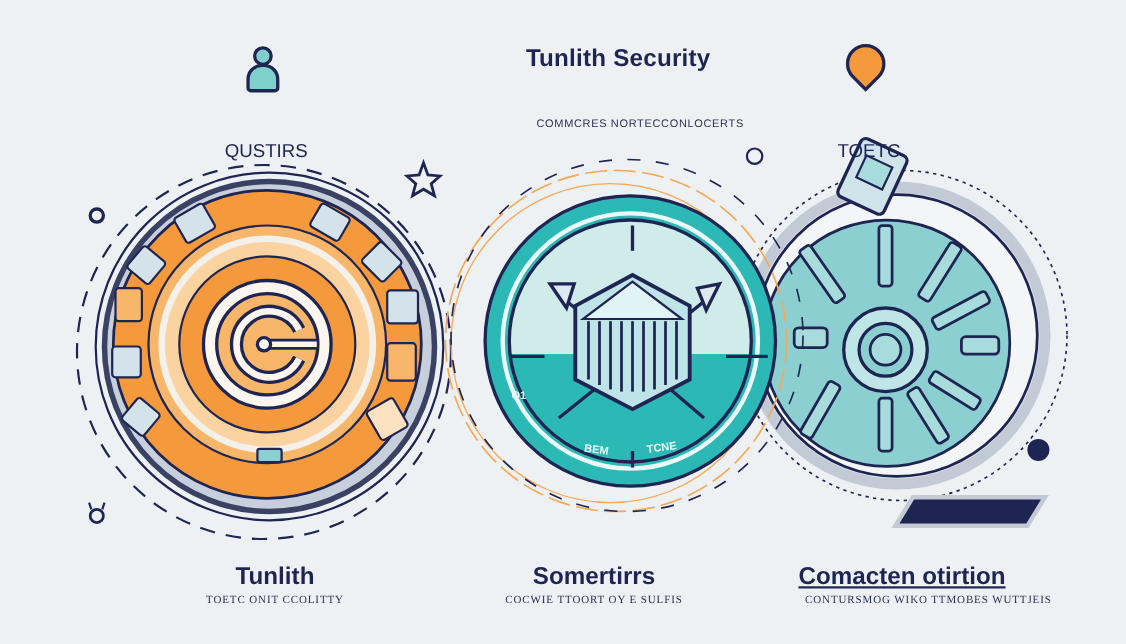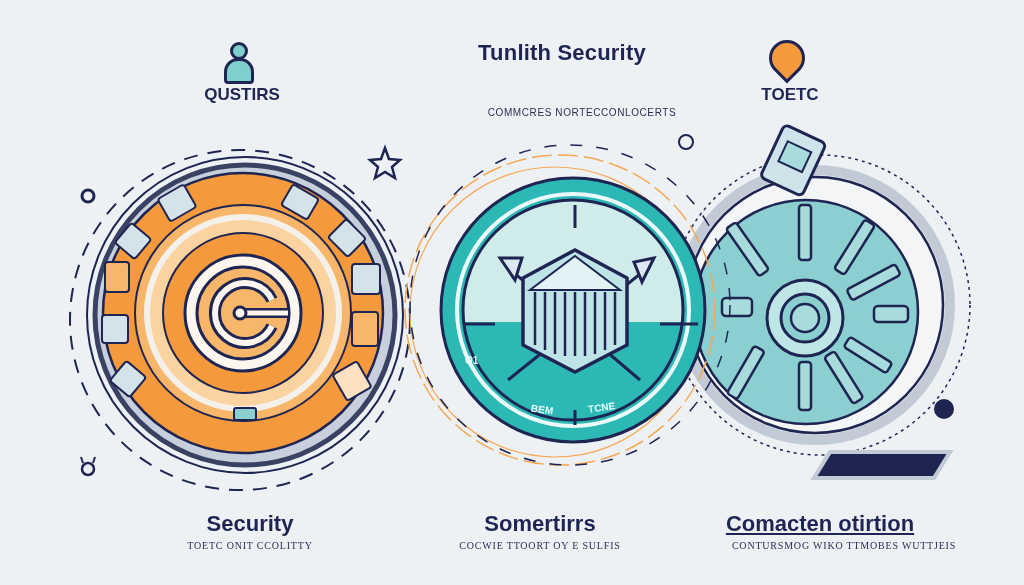--- a/index.html
+++ b/index.html
@@ -3,21 +3,21 @@
 <meta charset="utf-8">
 <style>
   html,body{margin:0;padding:0;}
   body{width:1024px;height:585px;background:#eef1f3;position:relative;overflow:hidden;font-family:"Liberation Sans","DejaVu Sans",sans-serif;color:#1e2552;}
   svg.art{position:absolute;left:0;top:0;}
   .lbl{position:absolute;text-align:center;white-space:nowrap;}
   .title{font-weight:700;font-size:22px;letter-spacing:0.2px;}
   .sub{font-size:10px;letter-spacing:0.6px;color:#2a2f55;text-transform:uppercase;}
   .colhead{font-weight:700;font-size:22px;}
   .coltext{font-size:10px;letter-spacing:0.8px;text-transform:uppercase;color:#2a2f55;font-family:Liberation Serif, serif;}
-  .iconlbl{font-weight:700;font-size:17px;}
+  .iconlbl{font-weight:400;font-size:17px;margin-top:43px;}
   .inner{font-size:10px;font-weight:700;color:#e8fbfa;position:absolute;}
 </style>
 </head>
 <body>
 
 <svg class="art" width="1024" height="585" viewBox="0 0 1024 585">
 
   <g>
     <circle cx="820" cy="305" r="150" fill="none" stroke="#1e2552" stroke-width="1.5" stroke-dasharray="3 4"></circle>
     <circle cx="815" cy="305" r="135" fill="#dfe5ea" stroke="#c2cad6" stroke-width="10"></circle>
@@ -143,20 +143,20 @@
 
 <div style="position:absolute;left:767px;top:40px;width:42px;height:44px;">
   <div style="position:absolute;left:2px;top:0;width:36px;height:36px;border-radius:50% 50% 50% 0;transform:rotate(-45deg);background:#f59a3c;border:3px solid #1e2552;box-sizing:border-box;"></div>
 </div>
 <div class="lbl iconlbl" style="left:740px;top:85px;width:100px;">TOETC</div>
 
 <span class="inner" style="left:531px;top:404px;transform:rotate(8deg);">BEM</span>
 <span class="inner" style="left:588px;top:402px;transform:rotate(-8deg);">TCNE</span>
 <span class="inner" style="left:465px;top:355px;">O1</span>
 
-<div class="lbl colhead" style="left:150px;top:511px;width:200px;">Security</div>
+<div class="lbl colhead" style="left:150px;top:511px;width:200px;">Tunlith</div>
 <div class="lbl coltext" style="left:150px;top:540px;width:200px;">TOETC ONIT CCOLITTY</div>
 
 <div class="lbl colhead" style="left:440px;top:511px;width:200px;">Somertirrs</div>
 <div class="lbl coltext" style="left:440px;top:540px;width:200px;">COCWIE TTOORT OY E SULFIS</div>
 
 <div class="lbl colhead" style="left:705px;top:511px;width:230px;text-decoration:underline;">Comacten otirtion</div>
 <div class="lbl coltext" style="left:705px;top:540px;width:230px;margin-left:24px;">CONTURSMOG WIKO TTMOBES WUTTJEIS</div>
 
 </body></html>

